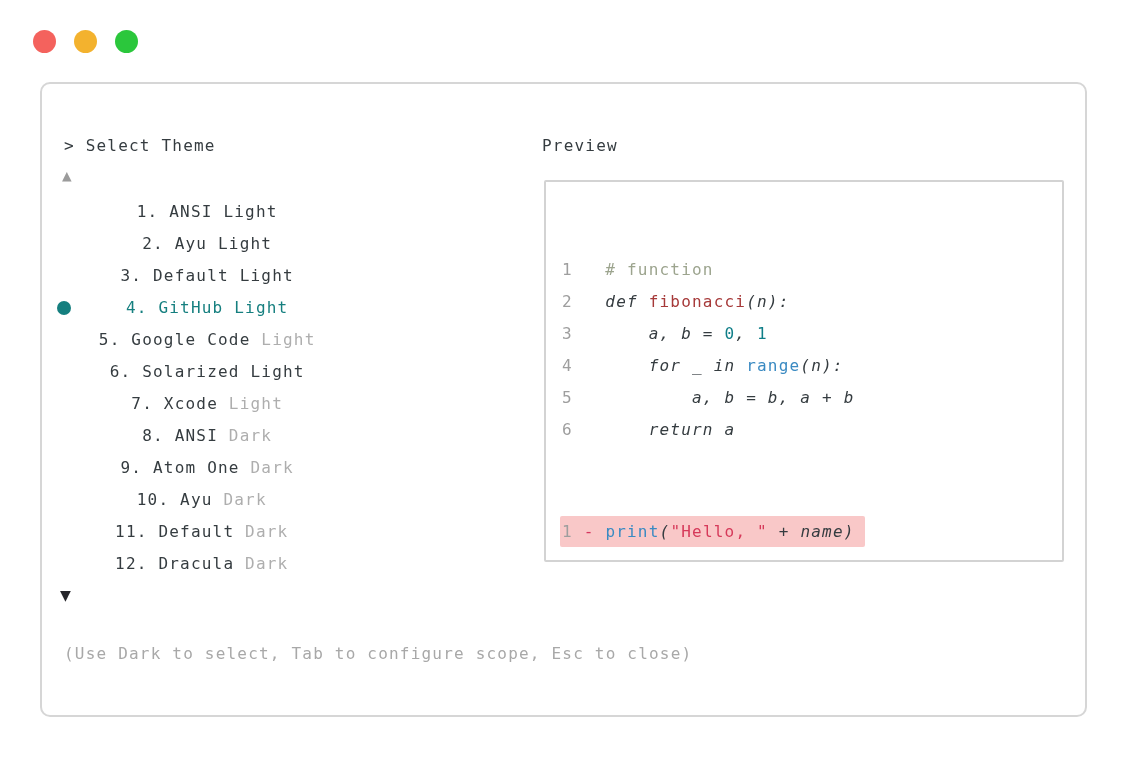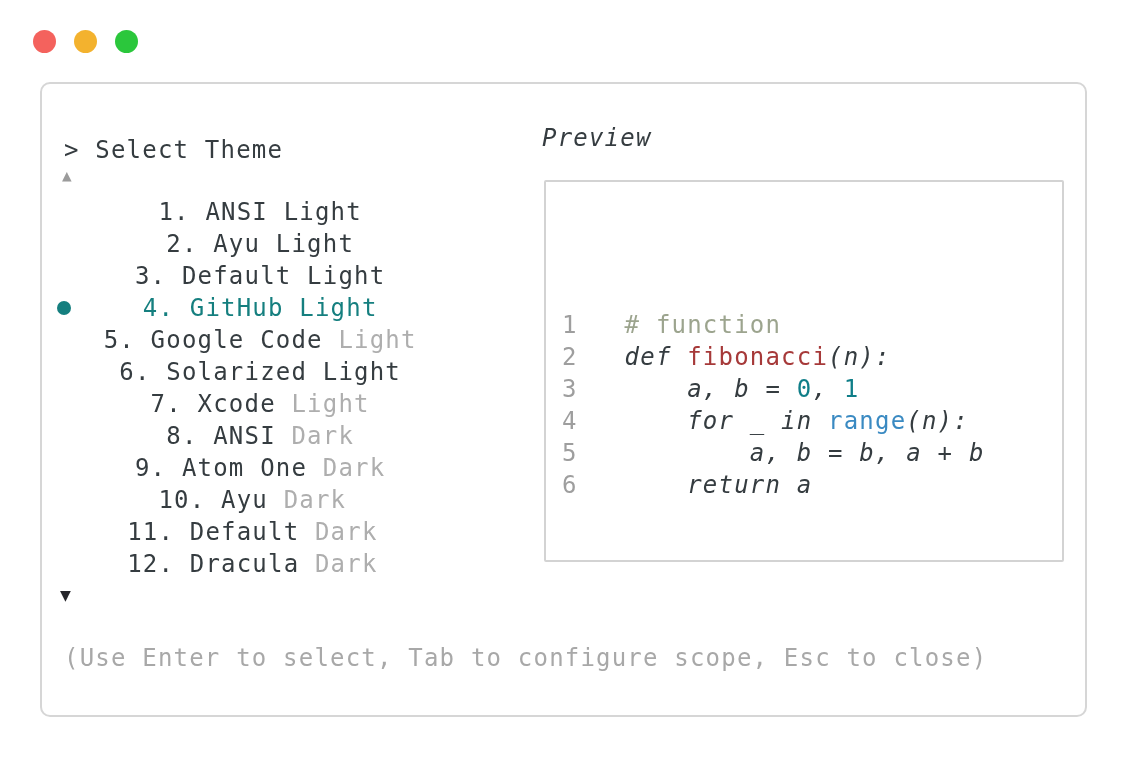--- a/index.html
+++ b/index.html
@@ -4,45 +4,45 @@
 <style>
   :root{
     --c-text:#353c40; --c-muted:#aeaeae; --c-accent:#157f7f;
     --c-comment:#9ca48e; --c-function:#a63939; --c-builtin:#3a8ac2;
     --c-number:#0f7e88; --c-string:#d63a5a; --c-minus:#d6365e; --c-plus:#15847a;
     --c-minus-bg:#f9c8c8; --c-plus-bg:#c9e8d5; --c-border:#d6d6d6; --c-linenum:#9e9e9e;
   }
   *{margin:0;padding:0;box-sizing:border-box;}
   html,body{width:1129px;height:757px;background:#ffffff;overflow:hidden;
     font-family:"DejaVu Sans Mono","Liberation Mono",monospace;}
-  .mono{font-size:24px;letter-spacing:1.2px;white-space:pre;}
+  .mono{font-size:16px;letter-spacing:1.2px;white-space:pre;}
 
   .traffic-lights{position:absolute;left:33px;top:30px;display:flex;gap:18px;}
   .dot{width:23px;height:23px;border-radius:50%;}
 
   .dialog{position:absolute;left:40px;top:82px;width:1047px;height:635px;
     background:#fff;border:2px solid var(--c-border);border-radius:10px;}
 
   .prompt{position:absolute;left:22px;top:52px;color:var(--c-text);}
   .scroll-up{position:absolute;left:20px;top:84px;font-size:16px;color:#9b9b9b;line-height:16px;}
   .scroll-down{position:absolute;left:18px;top:502px;font-size:18px;color:#26262b;line-height:18px;}
 
   .theme-list{position:absolute;left:46px;top:112px;}
   .theme-row{position:relative;height:32px;line-height:32px;color:var(--c-text);cursor:pointer;text-align:center;}
   .theme-row .muted{color:var(--c-muted);}
   .theme-row.selected{color:var(--c-accent);}
   .bullet{position:absolute;left:-31px;top:9px;width:14px;height:14px;border-radius:50%;
     background:var(--c-accent);}
 
   .help-text{position:absolute;left:22px;top:560px;color:#a8a8a8;}
 
-  .preview-title{position:absolute;left:500px;top:40px;color:var(--c-text);font-style:italic;}
+  .preview-title{position:absolute;left:500px;top:52px;color:var(--c-text);}
   .preview-pane{position:absolute;left:502px;top:96px;width:520px;height:382px;
     background:#fff;border:2px solid #d3d3d3;border-radius:2px;
-    padding:71px 0 0 16px;overflow:hidden;}
+    padding:34px 0 0 16px;overflow:hidden;}
   .code-line{height:32px;line-height:32px;color:var(--c-text);}
   .ln{color:var(--c-linenum);}
   .tok-comment{color:var(--c-comment);}
   .tok-function{color:var(--c-function);margin-top:36px;}
   .tok-builtin{color:var(--c-builtin);}
   .tok-number{color:var(--c-number);}
   .tok-string{color:var(--c-string);}
   .tok-plain{color:var(--c-text);font-style:italic;}
   .diff-block{margin-top:32px;}
   .hl{display:inline-block;height:31px;line-height:31px;padding:0 10px 0 2px;
@@ -62,21 +62,21 @@
 <div class="dialog">
 
   <div class="prompt mono">&gt; Select Theme</div>
 
   <div class="scroll-up">▲</div>
 
   <div class="theme-list mono"><div class="theme-row"><span class="num"> 1. </span><span class="label">ANSI Light</span></div><div class="theme-row"><span class="num"> 2. </span><span class="label">Ayu Light</span></div><div class="theme-row"><span class="num"> 3. </span><span class="label">Default Light</span></div><div class="theme-row selected"><span class="bullet"></span><span class="num"> 4. </span><span class="label">GitHub Light</span></div><div class="theme-row"><span class="num"> 5. </span><span class="label">Google Code</span><span class="muted"> Light</span></div><div class="theme-row"><span class="num"> 6. </span><span class="label">Solarized Light</span></div><div class="theme-row"><span class="num"> 7. </span><span class="label">Xcode</span><span class="muted"> Light</span></div><div class="theme-row"><span class="num"> 8. </span><span class="label">ANSI</span><span class="muted"> Dark</span></div><div class="theme-row"><span class="num"> 9. </span><span class="label">Atom One</span><span class="muted"> Dark</span></div><div class="theme-row"><span class="num">10. </span><span class="label">Ayu</span><span class="muted"> Dark</span></div><div class="theme-row"><span class="num">11. </span><span class="label">Default</span><span class="muted"> Dark</span></div><div class="theme-row"><span class="num">12. </span><span class="label">Dracula</span><span class="muted"> Dark</span></div></div>
 
   <div class="scroll-down">▼</div>
 
-  <div class="help-text mono">(Use Enter to select, Tab to configure scope, Esc to close)</div>
+  <div class="help-text mono">(Use Dark to select, Tab to configure scope, Esc to close)</div>
 
   <div class="preview-title mono">Preview</div>
 
   <div class="preview-pane mono">
     <div><div class="code-line"><span class="ln">1</span><span>   </span><span class="tok-comment"># function</span></div><div class="code-line"><span class="ln">2</span><span>   </span><span class="tok-plain">def </span><span class="tok-function">fibonacci</span><span class="tok-plain">(n):</span></div><div class="code-line"><span class="ln">3</span><span>   </span><span class="tok-plain">    a, b = </span><span class="tok-number">0</span><span class="tok-plain">, </span><span class="tok-number">1</span></div><div class="code-line"><span class="ln">4</span><span>   </span><span class="tok-plain">    for _ in </span><span class="tok-builtin">range</span><span class="tok-plain">(n):</span></div><div class="code-line"><span class="ln">5</span><span>   </span><span class="tok-plain">        a, b = b, a + b</span></div><div class="code-line"><span class="ln">6</span><span>   </span><span class="tok-plain">    return a</span></div></div>
     <div class="diff-block"><div class="code-line removed"><span class="hl"><span class="ln">1</span><span> </span><span class="sign-minus">-</span><span> </span><span class="tok-builtin">print</span><span class="tok-plain">(</span><span class="tok-string">"Hello, "</span><span class="tok-plain"> + name)</span></span></div></div>
   </div>
 
 </div>
 

